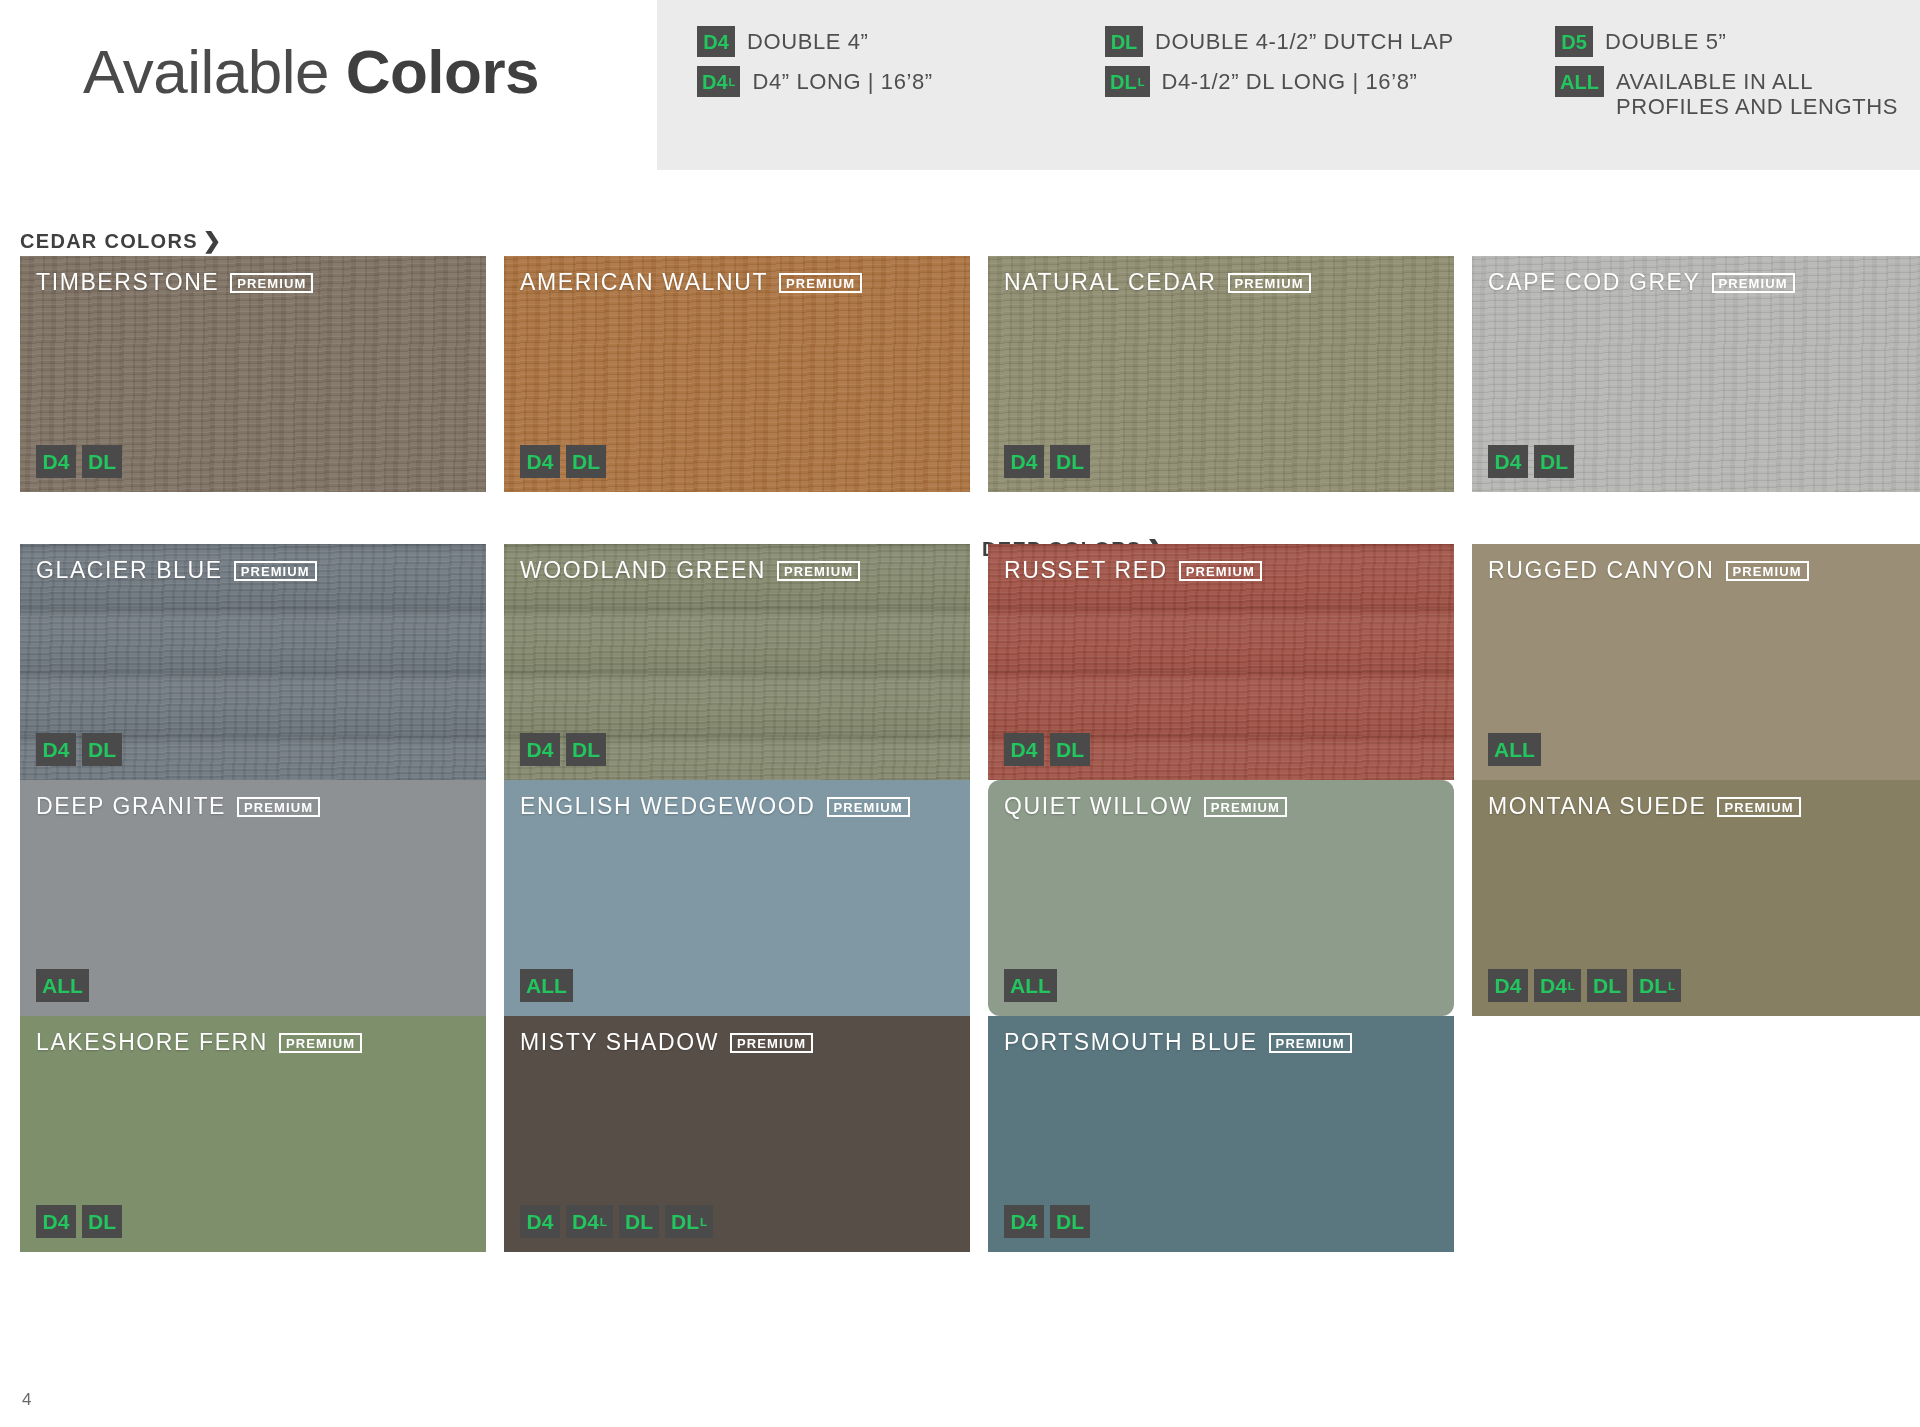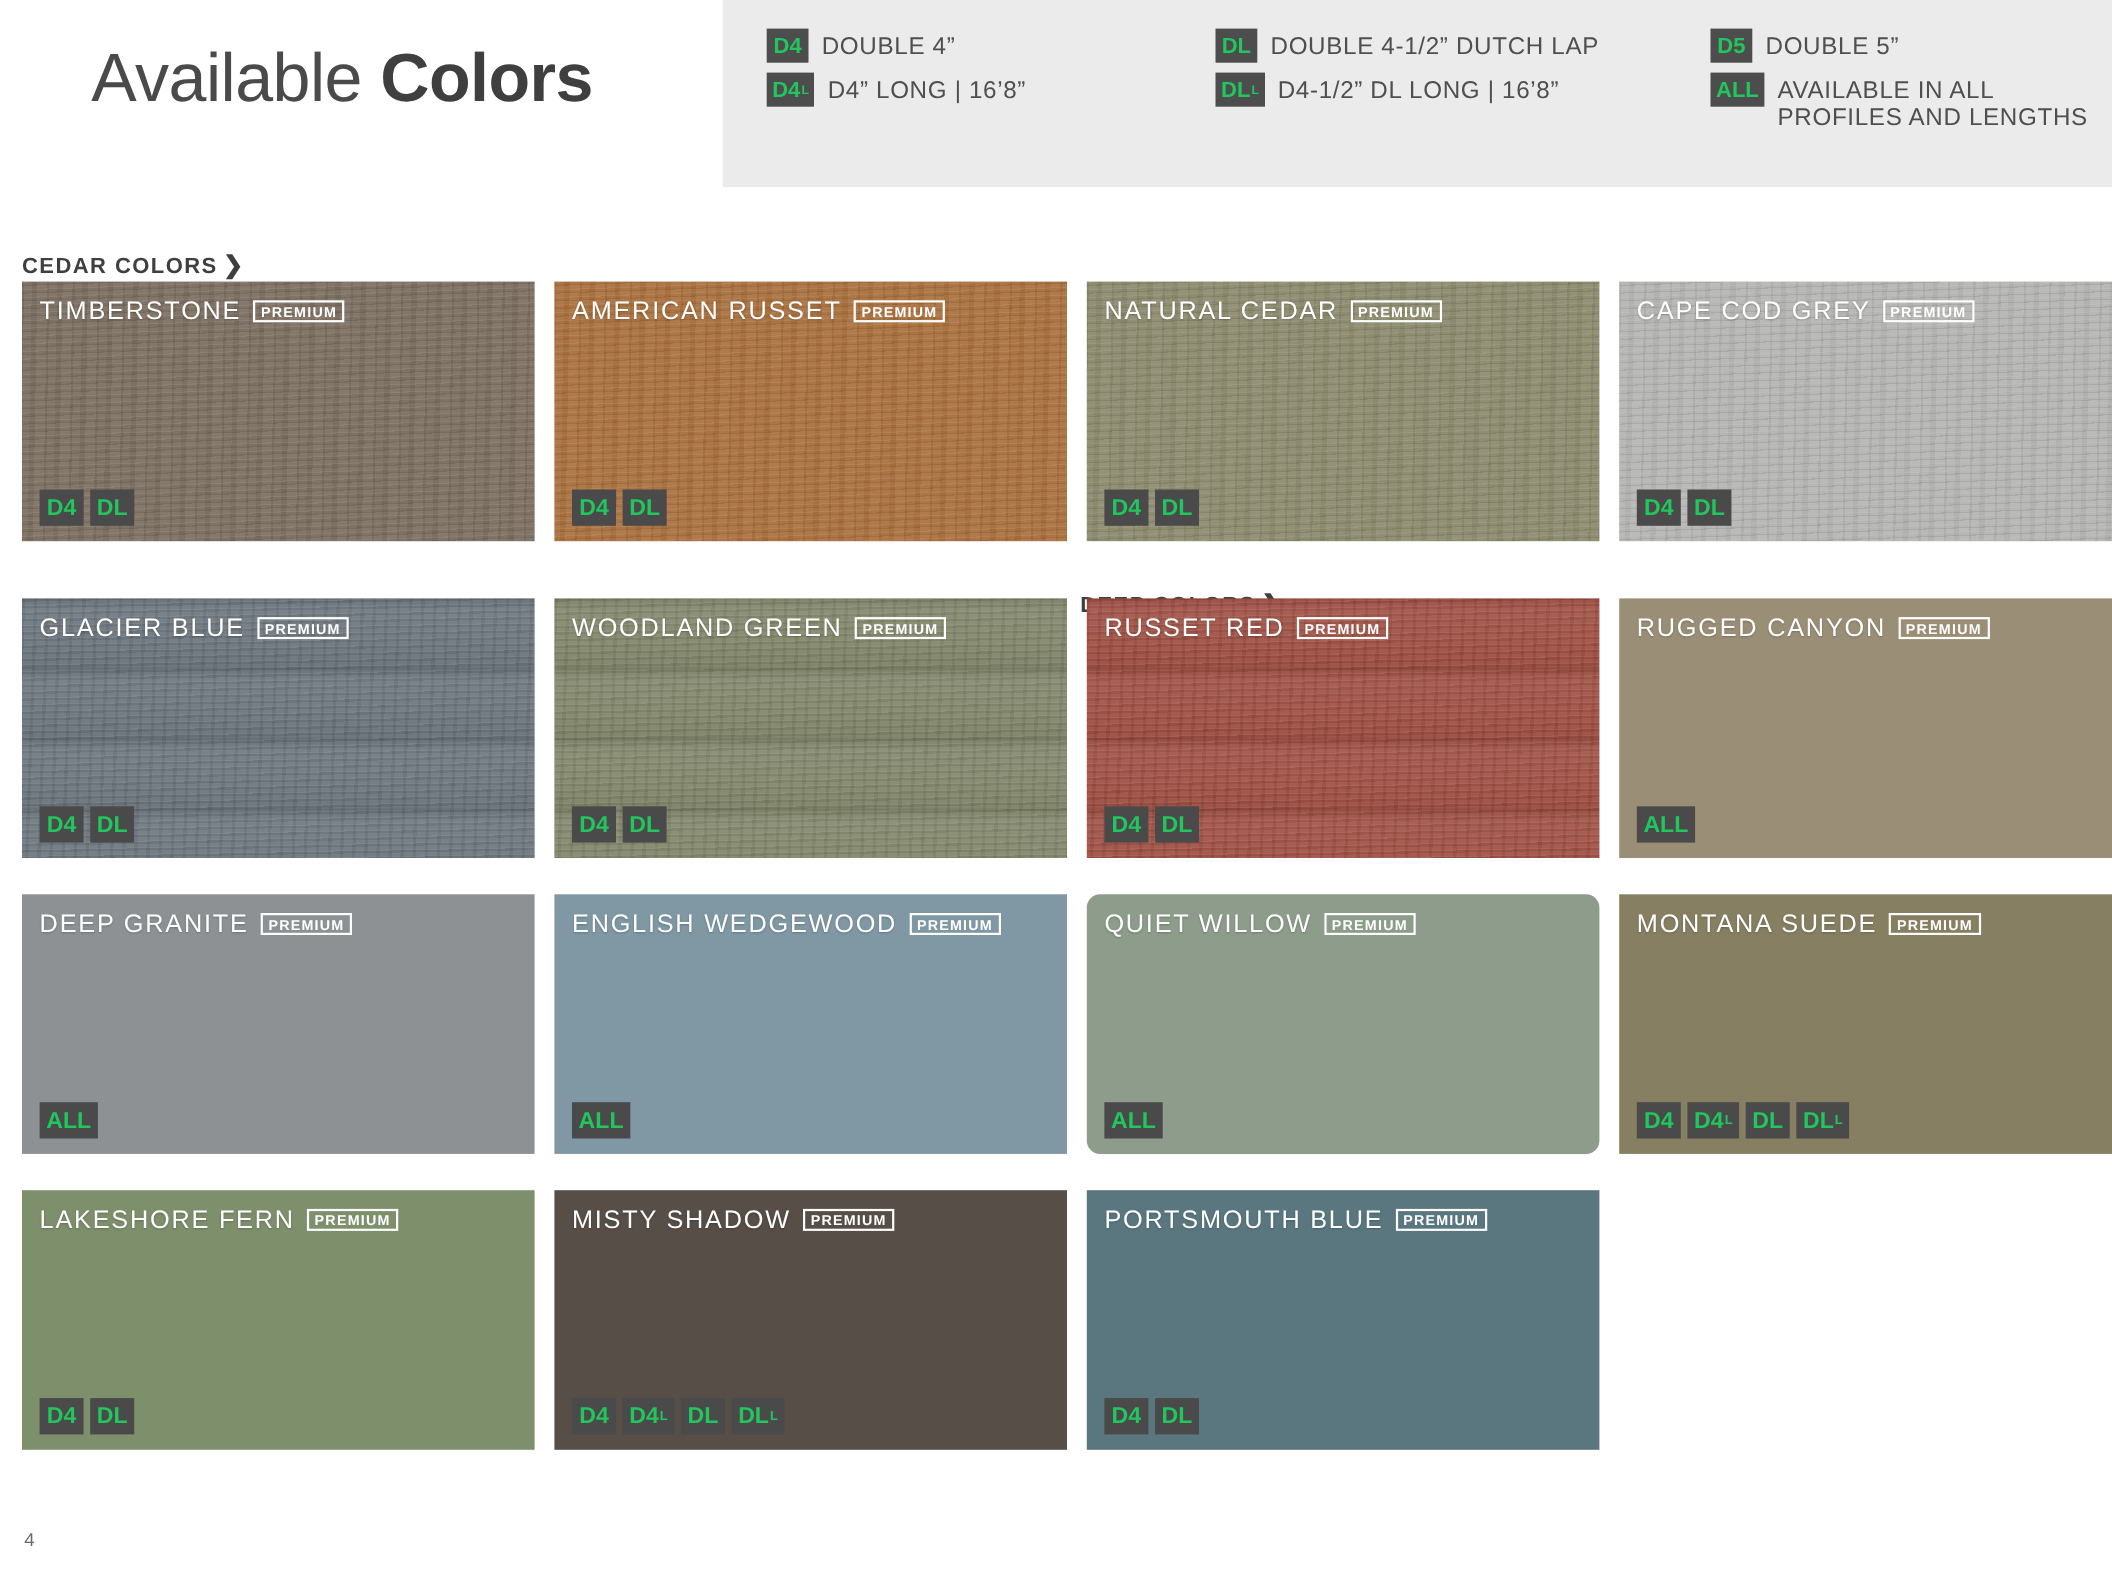--- a/index.html
+++ b/index.html
@@ -122,21 +122,20 @@
   .grid {
     position: absolute;
     left: 20px;
     top: 256px;
     width: 1880px;
   }
 
   .row {
     display: flex;
     gap: 18px;
-    margin-bottom: 33px;
     height: 236px;
   }
   .row.r2 { margin-top: 52px; }
 
   .swatch {
     position: relative;
     width: 466px;
     height: 236px;
     overflow: hidden;
     flex: 0 0 auto;
@@ -312,21 +311,21 @@
             <span class="premium">PREMIUM</span>
           </div>
           <div class="swatch-tags">
             <span class="tag">D4</span>
             <span class="tag">DL</span>
           </div>
         </div>
         <div class="swatch" style="background: rgb(169, 112, 61);">
           <div class="grain"></div>
           <div class="swatch-name">
-            <span class="nm">AMERICAN RUSSET</span>
+            <span class="nm">AMERICAN WALNUT</span>
             <span class="premium">PREMIUM</span>
           </div>
           <div class="swatch-tags">
             <span class="tag">D4</span>
             <span class="tag">DL</span>
           </div>
         </div>
         <div class="swatch" style="background: rgb(139, 138, 109);">
           <div class="grain"></div>
           <div class="swatch-name">

